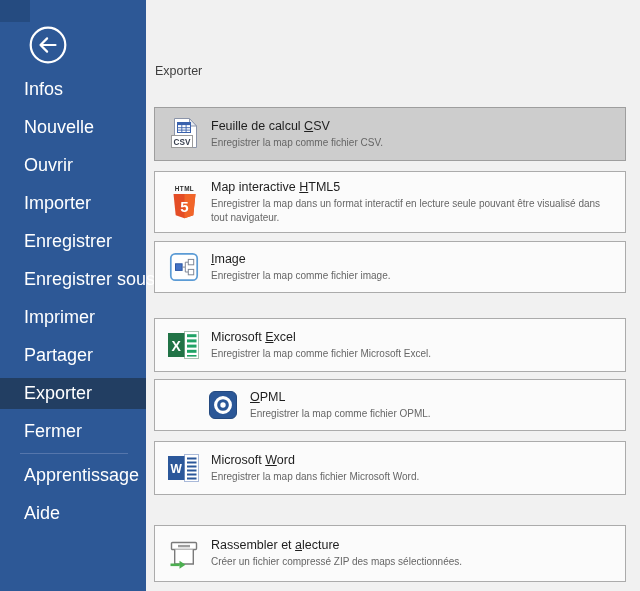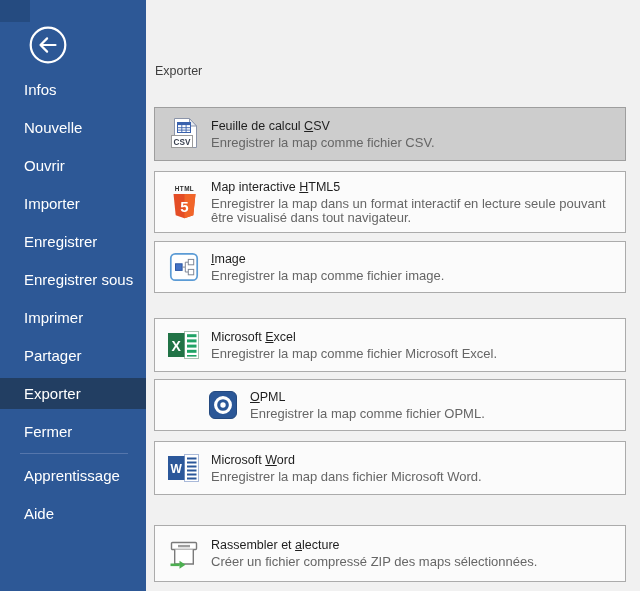--- a/index.html
+++ b/index.html
@@ -22,21 +22,21 @@
   }
   .back-btn {
     position:absolute; left:28px; top:25px; width:40px; height:40px;
     cursor:pointer; background:none; border:none; padding:0;
   }
   .side-nav { position:absolute; top:70px; left:0; right:0; }
   .side-item {
     height:38px; box-sizing:border-box;
     display:flex; align-items:center;
     padding-left:24px;
-    color:#FFFFFF; font-size:15px;
+    color:#FFFFFF; font-size:18px;
     cursor:pointer; white-space:nowrap;
   }
   .side-item.selected {
     background:#223E62;
     border-top:4px solid #2D5896;
     border-bottom:3px solid #2D5896;
   }
   .side-divider {
     height:1px; background:#5576AC;
     margin:3px 18px 2px 20px;
@@ -55,21 +55,21 @@
     cursor:pointer;
   }
   .opt.selected { background:#CDCDCD; border-color:#9E9E9E; }
   .opt .icon-cell {
     width:36px; margin-left:11px; flex:none;
     display:flex; justify-content:center; align-items:center;text-decoration:underline;
   }
   .opt .txt { margin-left:9px; margin-right:8px; }
   .opt .title { font-size:12.5px; color:#1F1F1F; line-height:15px; }
   .opt .title .accel { text-decoration:underline; }
-  .opt .desc { font-size:13px; color:#666666; line-height:14px; margin-top:2px; }
+  .opt .desc { font-size:10px; color:#666666; line-height:14px; margin-top:2px; }
   
   .opt-csv     { top:107px; height:54px; }
   .opt-html5   { top:171px; height:62px; }
   .opt-image   { top:241px; height:52px; }
   .opt-excel   { top:318px; height:54px; }
   .opt-opml    { top:379px; height:52px;padding-left:39px; }
   .opt-word    { top:441px; height:54px; }
   .opt-archive { top:525px; height:57px; }
   svg text { font-family:"Liberation Sans", sans-serif; }
 </style>

